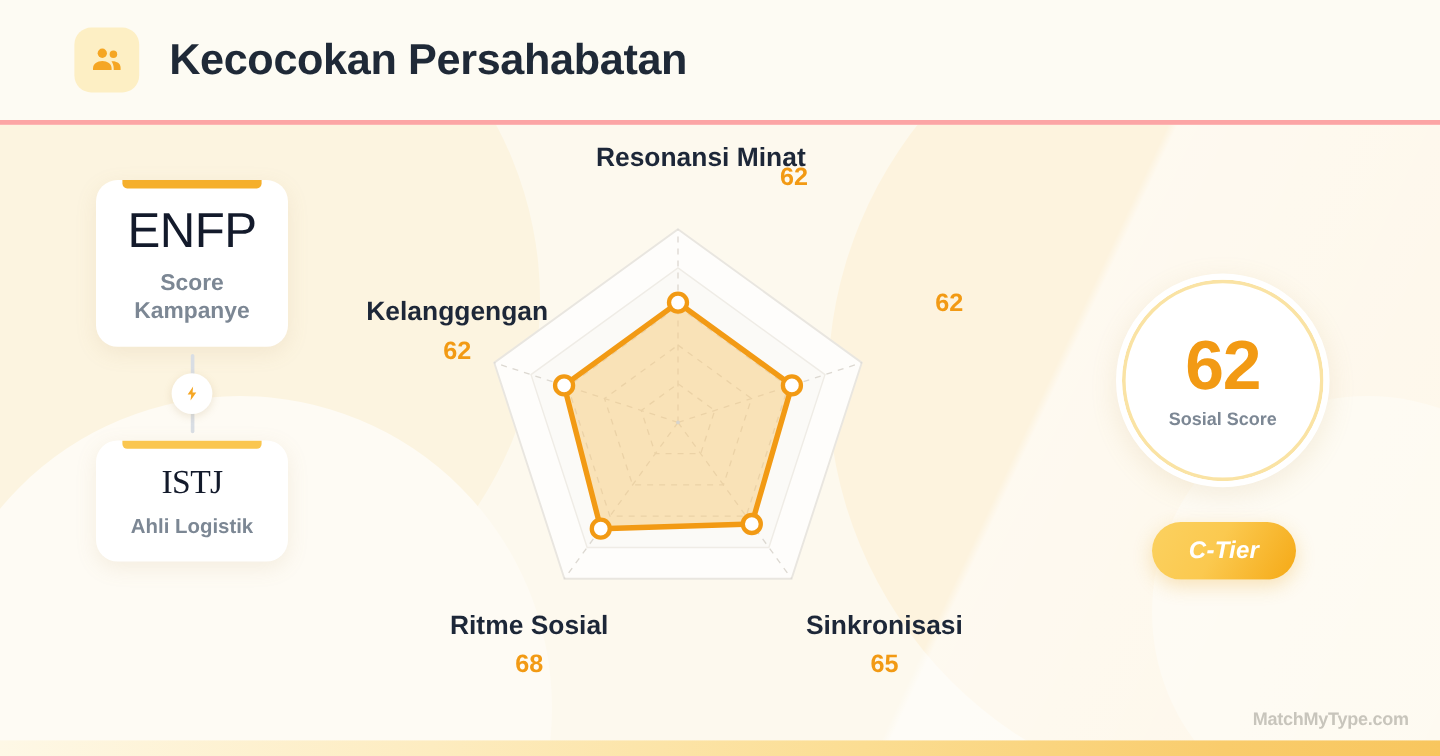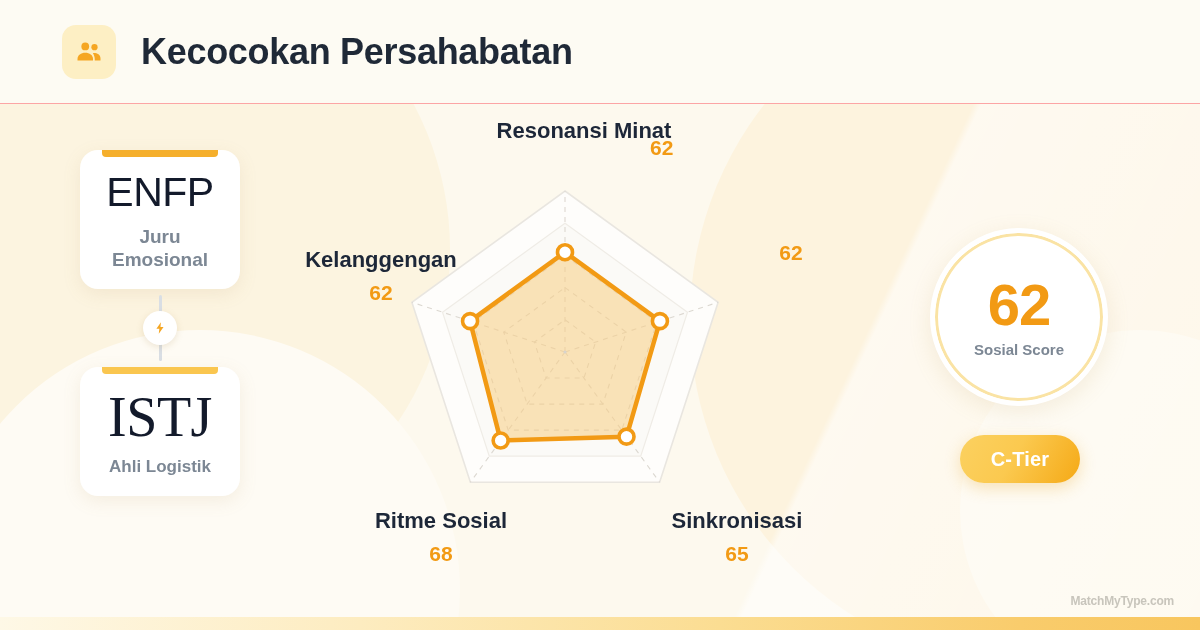--- a/index.html
+++ b/index.html
@@ -37,21 +37,21 @@
   .diag{
     position:absolute;top:0;right:0;width:520px;height:630px;
     background:linear-gradient(115deg, rgba(255,255,255,0) 0%, rgba(255,255,255,0) 42%, rgba(255,255,255,.55) 43%, rgba(255,255,255,.35) 100%);
     pointer-events:none;
   }
 
   
   .header{
     position:absolute;left:0;top:0;width:1200px;height:104px;
     background:#FDFBF3;
-    border-bottom:1px solid #fca5a5;
+    border-bottom:4px solid #fca5a5;
     display:flex;align-items:center;
     box-sizing:border-box;padding-left:62px;
     z-index:5;
   }
   .header-ico{
     width:54px;height:54px;border-radius:14px;
     background:#FDEFC4;
     display:flex;align-items:center;justify-content:center;
     flex:0 0 auto;
   }
@@ -77,21 +77,21 @@
   }
   .tcard .accent{
     position:absolute;left:22px;right:22px;top:0;height:7px;
     background:#F5AF2C;border-radius:0 0 4px 4px;
   }
   .tcard.second .accent{background:#FAC64F;}
   .tcode{
     font-size:41px;font-weight:normal;line-height:1;
     color:#131A2B;letter-spacing:-.5px;
   }
-  .tcard.second .tcode{font-family:"Liberation Serif", serif;font-size:56px;}
+  .tcard.second .tcode{font-family:"Liberation Serif", serif;font-size:28px;}
   .tname{
     margin-top:12px;
     font-size:19px;font-weight:bold;line-height:1.22;
     color:#7C8794;
   }
   .tcard.second .tname{font-size:17px;}
 
   .connector{
     position:relative;height:78px;width:160px;
     display:flex;align-items:center;justify-content:center;
@@ -156,26 +156,27 @@
   }
   .tier{
     margin:29px auto 0;
     width:120px;height:48px;
     border-radius:24px;
     background:linear-gradient(120deg,#FBD160 0%,#FBC94F 45%,#F5A916 100%);
     box-shadow:0 5px 16px rgba(233,170,40,.30);
     display:flex;align-items:center;justify-content:center;
     font-size:20px;font-weight:bold;color:#FFFFFF;
     letter-spacing:.2px;
+    font-style:italic;
   }
 
   
   .brand{
     position:absolute;right:26px;bottom:22px;
-    font-size:12px;font-weight:bold;color:#C8C5BC;
+    font-size:15px;font-weight:bold;color:#C8C5BC;
     z-index:6;letter-spacing:-.2px;
   }
   .footbar{
     position:absolute;left:0;bottom:0;width:1200px;height:13px;
     background:linear-gradient(90deg,#FEF6DE 0%,#FDEBBC 28%,#FBDC90 58%,#FACA6B 82%,#F9C濃 100%);
     background:linear-gradient(90deg,#FEF8E6 0%,#FDECC0 30%,#FBDD92 60%,#F9CC6C 85%,#F8C65E 100%);
     z-index:7;
   }
 </style>
 </head>
@@ -199,21 +200,21 @@
       </svg>
     </div>
     <div class="header-title">Kecocokan Persahabatan</div>
   </div>
 
   <div class="types">
 
     <div class="tcard">
       <div class="accent"></div>
       <div class="tcode">ENFP</div>
-      <div class="tname">Juru Emosional</div>
+      <div class="tname">Score Kampanye</div>
     </div>
 
     <div class="connector">
       <div class="conn-line"></div>
       <div class="bolt-circle">
         <svg width="14" height="14" viewBox="0 0 24 24" aria-hidden="true">
           <path d="M13.6 2 5.8 13.3h5.1L9.9 22l8.2-11.7h-5.3z" fill="#F5A623"></path>
         </svg>
       </div>
     </div>

